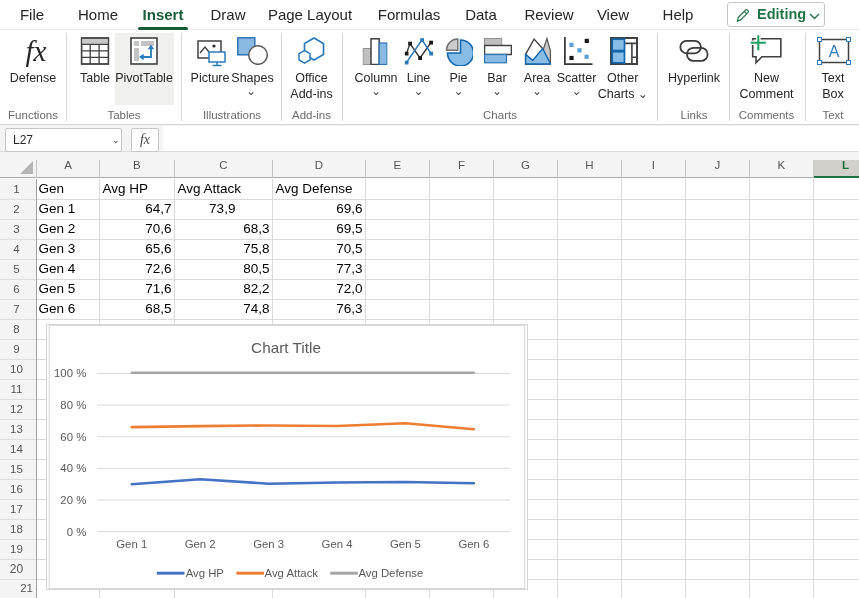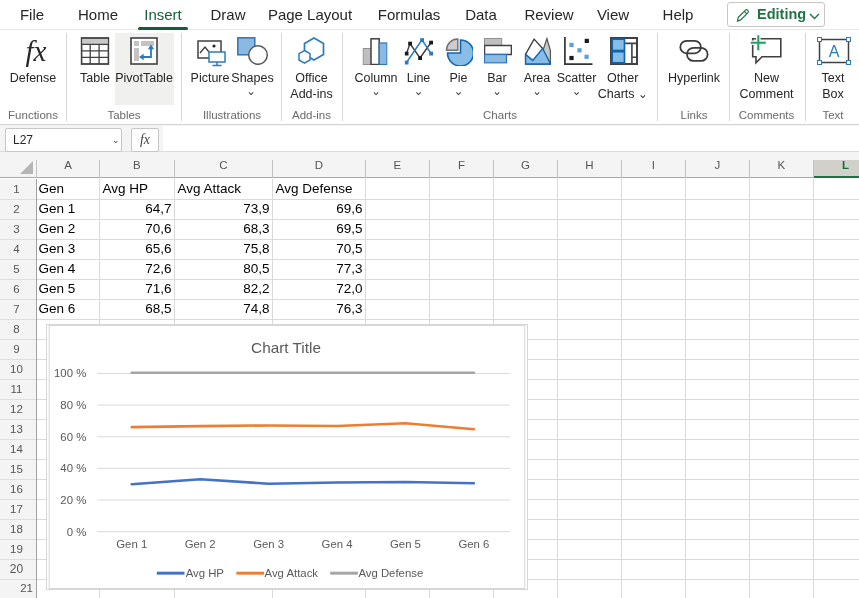--- a/index.html
+++ b/index.html
@@ -3,21 +3,21 @@
 <meta charset="utf-8">
 <style>
 * { margin:0; padding:0; box-sizing:border-box; }
 html,body { width:859px; height:598px; overflow:hidden; background:#fff;
   font-family:"Liberation Sans", sans-serif; }
 #app { position:relative; width:859px; height:426px; background:#fff; }
 .abs { position:absolute; }
 
 .tab { position:absolute; top:0; height:29px; line-height:29px; font-size:15px;
   color:#262626; text-align:center; transform:translateX(-50%); white-space:nowrap; }
-.tab.active { color:#185c37; font-weight:normal; }
+.tab.active { color:#185c37; font-weight:bold; }
 #tabline { position:absolute; top:29px; left:0; width:859px; height:1px; background:#e8e8e8; }
 #insline { position:absolute; top:27px; height:3px; background:#185c37; border-radius:2px; }
 
 .sep { position:absolute; top:33px; height:88px; width:1px; background:#d8d8d8; }
 .rlabel { position:absolute; top:70px; font-size:12.5px; color:#262626; text-align:center;
   transform:translateX(-50%); white-space:nowrap; line-height:16px; }
 .glabel { position:absolute; top:109px; font-size:11.5px; color:#6a6a6a; text-align:center;
   transform:translateX(-50%); white-space:nowrap; }
 .chev { position:absolute; font-size:11.5px; color:#333; transform:translateX(-50%); top:84px; }
 .icon { position:absolute; transform:translateX(-50%); }
@@ -334,21 +334,21 @@
 <div class="hline" style="left:37px;top:364px;width:822px;"></div>
 <div class="hline" style="left:37px;top:384px;width:822px;"></div>
 <div class="hline" style="left:37px;top:404px;width:822px;"></div>
 <div class="hline" style="left:37px;top:424px;width:822px;"></div>
 <div class="cell" style="left:38.5px;top:24px;">Gen</div>
 <div class="cell" style="left:102.5px;top:24px;">Avg HP</div>
 <div class="cell" style="left:177.5px;top:24px;">Avg Attack</div>
 <div class="cell" style="left:275.5px;top:24px;">Avg Defense</div>
 <div class="cell" style="left:38.5px;top:44px;">Gen 1</div>
 <div class="cell num" style="left:100px;top:44px;width:71.5px;">64,7</div>
-<div class="cell num" style="left:175px;top:44px;width:94.5px;">73,9</div>
+<div class="cell num" style="left:175px;top:44px;width:94.5px;text-align:center;">73,9</div>
 <div class="cell num" style="left:273.5px;top:44px;width:89px;">69,6</div>
 <div class="cell" style="left:38.5px;top:64px;">Gen 2</div>
 <div class="cell num" style="left:100px;top:64px;width:71.5px;">70,6</div>
 <div class="cell num" style="left:175px;top:64px;width:94.5px;">68,3</div>
 <div class="cell num" style="left:273.5px;top:64px;width:89px;">69,5</div>
 <div class="cell" style="left:38.5px;top:84px;">Gen 3</div>
 <div class="cell num" style="left:100px;top:84px;width:71.5px;">65,6</div>
 <div class="cell num" style="left:175px;top:84px;width:94.5px;">75,8</div>
 <div class="cell num" style="left:273.5px;top:84px;width:89px;">70,5</div>
 <div class="cell" style="left:38.5px;top:104px;">Gen 4</div>

